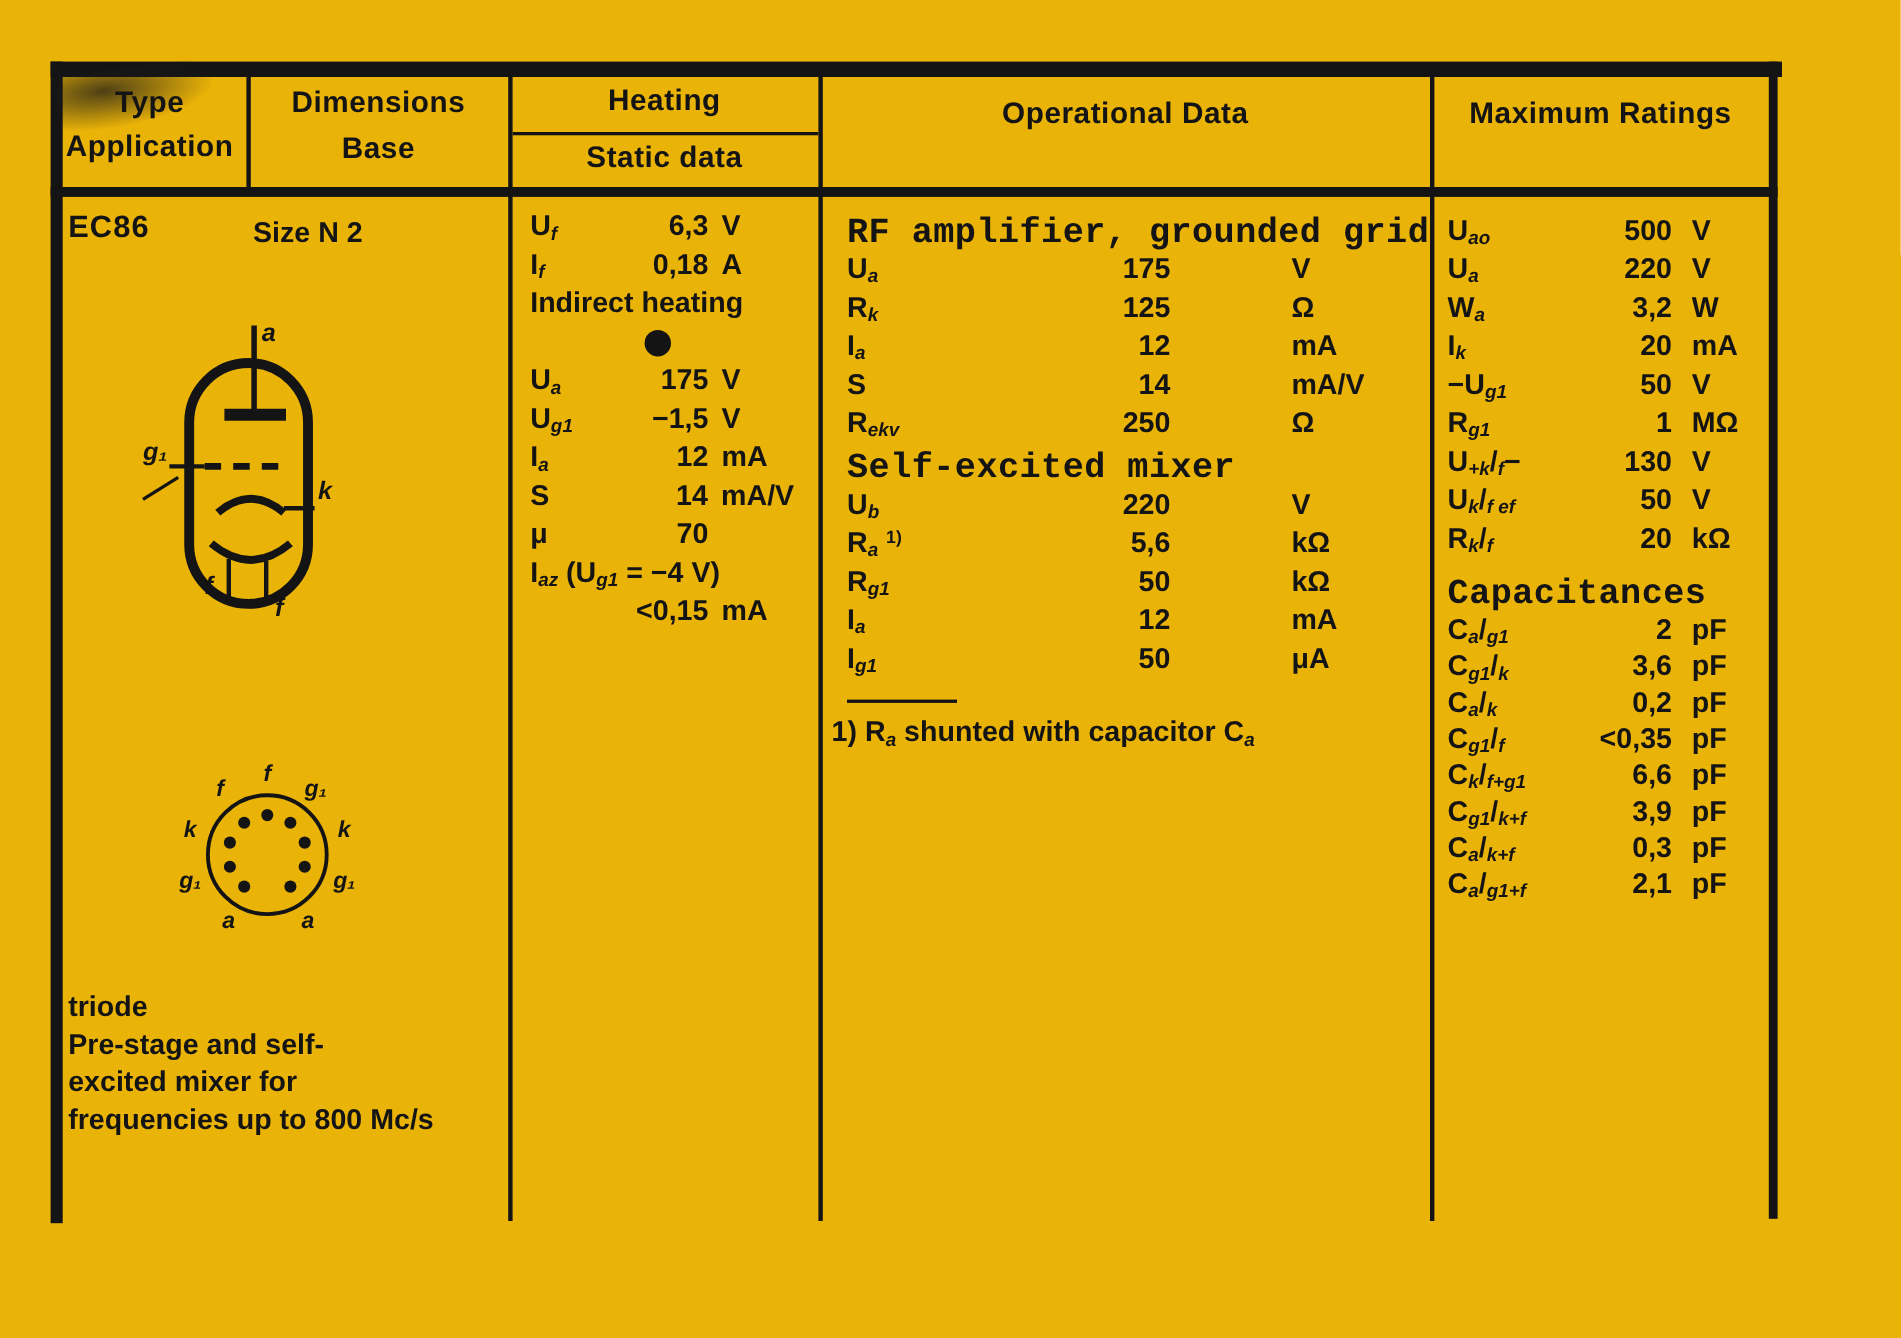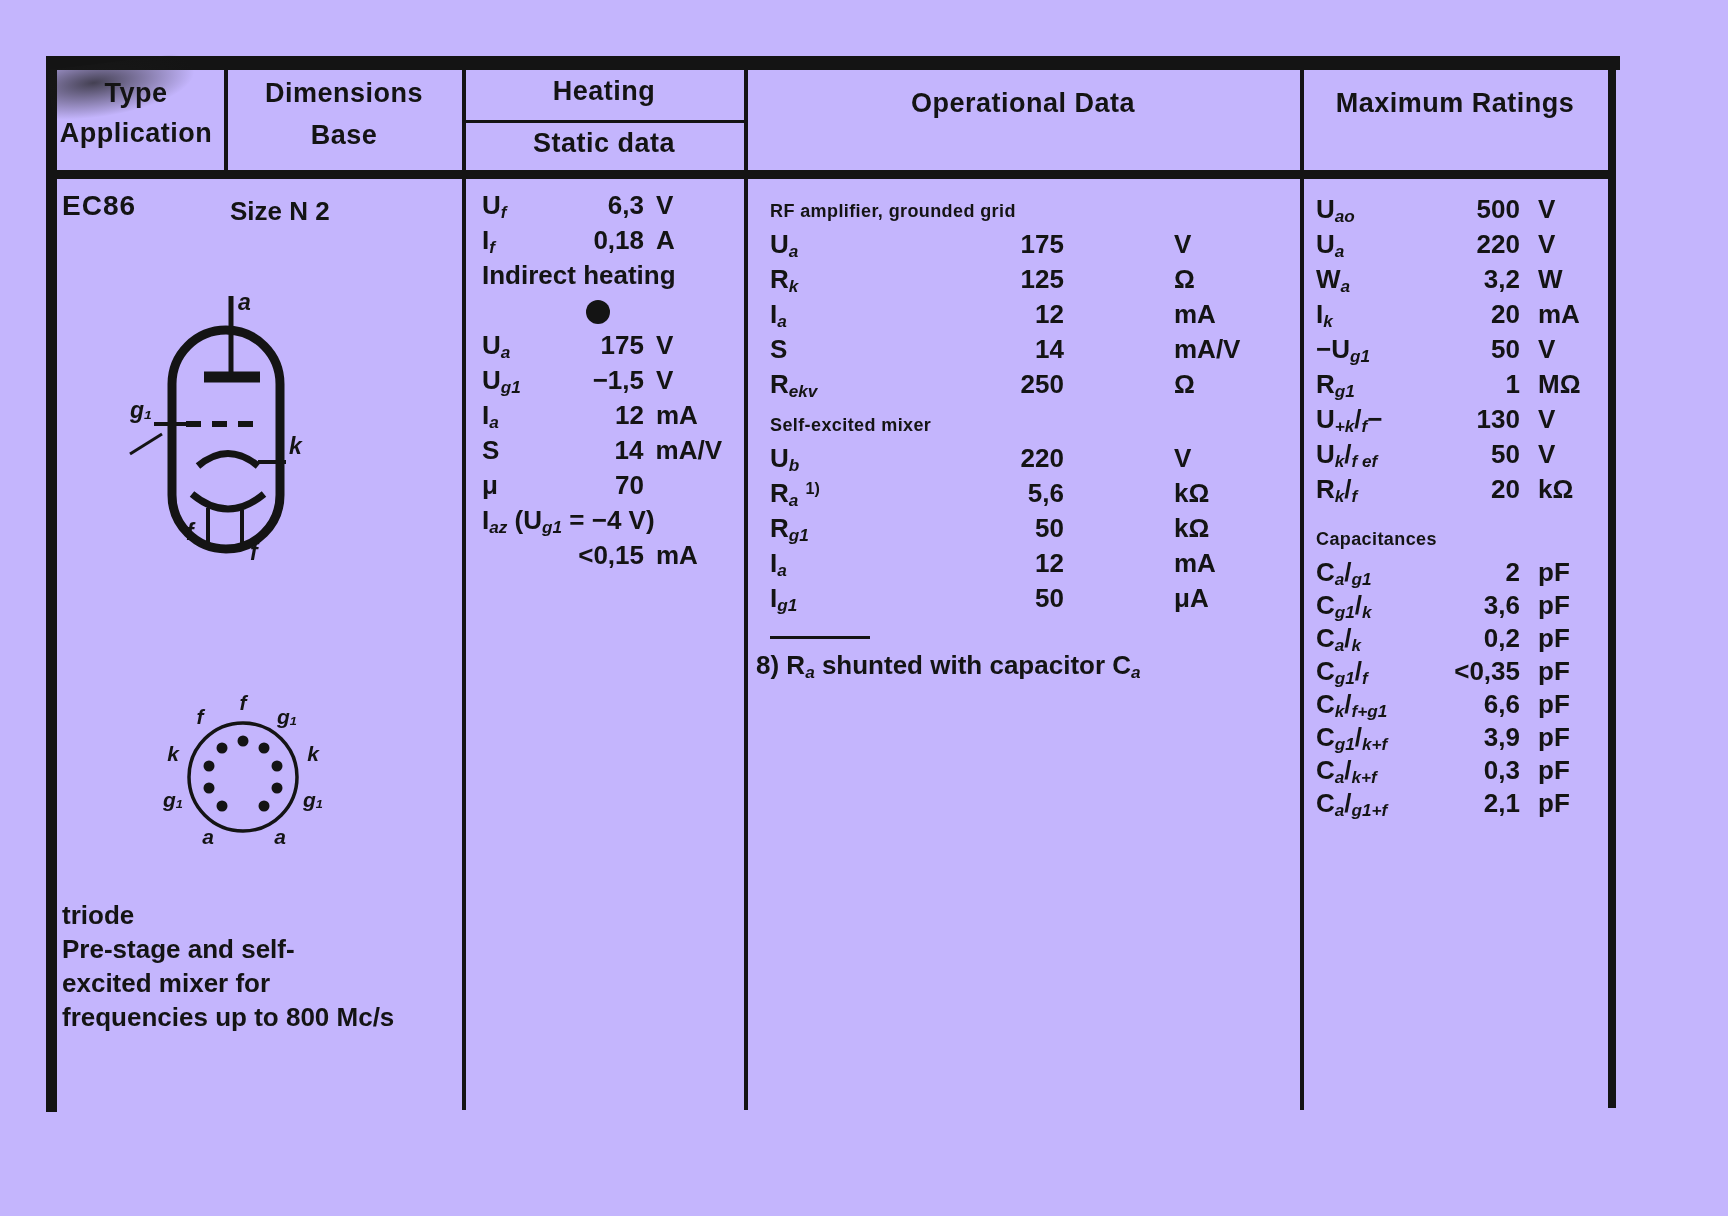--- a/index.html
+++ b/index.html
@@ -1,36 +1,36 @@
 <!DOCTYPE html>
 <html><head>
 <meta charset="utf-8">
 <style>
   html,body{margin:0;padding:0;background:#ffffff;}
-  .page{position:relative;width:1728px;height:1216px;background:#c4b5fd;
+  .page{position:relative;width:1728px;height:1216px;background:#eab308;
         font-family:"Liberation Sans",sans-serif;color:#141414;overflow:hidden;}
   .bar{position:absolute;background:#141414;}
   .htxt{position:absolute;text-align:center;font-weight:bold;font-size:27px;letter-spacing:.5px;}
   .smudge{position:absolute;left:50px;top:60px;width:160px;height:58px;
           background:radial-gradient(ellipse at 28% 32%,rgba(25,25,25,.75),rgba(25,25,25,0) 62%);
           transform:rotate(-7deg);}
   .col{position:absolute;}
   .row{display:flex;align-items:baseline;height:35px;font-weight:bold;font-size:26px;white-space:nowrap;}
   .heat .row{padding:0 24px 0 18px;}
   .op   .row{padding:0 32px 0 24px;}
   .max  .row{padding:0 14px;}
   .lbl{flex:0 0 auto;}
   .val{flex:1 1 0;text-align:right;}
   .unit{text-align:left;}
   .heat .unit{flex:0 1 66px;margin-left:12px;}
   .op   .unit{flex:0 1 96px;margin-left:110px;}
   .max  .unit{flex:0 1 58px;margin-left:18px;}
   .sb{font-size:.66em;font-style:italic;vertical-align:-0.22em;}
   .sp{font-size:.62em;vertical-align:.5em;}
-  .sect{height:35px;display:flex;align-items:center;font-weight:bold;font-size:18px;letter-spacing:.4px;}
+  .sect{height:35px;display:flex;align-items:center;font-weight:bold;font-size:32px;letter-spacing:.4px;font-family:Liberation Mono, monospace;}
   .op .sect{padding-left:24px;}
   .max .sect{padding-left:14px;height:36px;}
   .dot{width:24px;height:24px;border-radius:50%;background:#141414;margin:5px 0 0 104px;}
   #caps .row{height:33px;}
   .free{position:absolute;font-weight:bold;}
   .tube text,.pins text{font-family:"Liberation Sans",sans-serif;font-weight:bold;font-style:italic;fill:#141414;}
   .pagenum{position:absolute;left:6px;top:1050px;font-size:34px;font-weight:bold;
            transform:rotate(90deg);transform-origin:top left;letter-spacing:2px;}
 </style>
 </head>
@@ -223,21 +223,21 @@
           <span class="unit">mA</span>
         </div>
         <div class="row">
           <span class="lbl"><span>I</span><span class="sb">g1</span></span>
           <span class="val">50</span>
           <span class="unit">μA</span>
         </div>
       </div>
   </div>
   <div class="bar" style="left:770px;top:636px;width:100px;height:3px;"></div>
-  <div class="free" id="footnote" style="left:756px;top:650px;font-size:26px;"><span>8) R</span><span class="sb">a</span><span> shunted with capacitor C</span><span class="sb">a</span></div>
+  <div class="free" id="footnote" style="left:756px;top:650px;font-size:26px;"><span>1) R</span><span class="sb">a</span><span> shunted with capacitor C</span><span class="sb">a</span></div>
 
   <div class="col max" style="left:1302px;top:194px;width:308px;">
     <div id="max1">
         <div class="row">
           <span class="lbl"><span>U</span><span class="sb">ao</span></span>
           <span class="val">500</span>
           <span class="unit">V</span>
         </div>
         <div class="row">
           <span class="lbl"><span>U</span><span class="sb">a</span></span>

